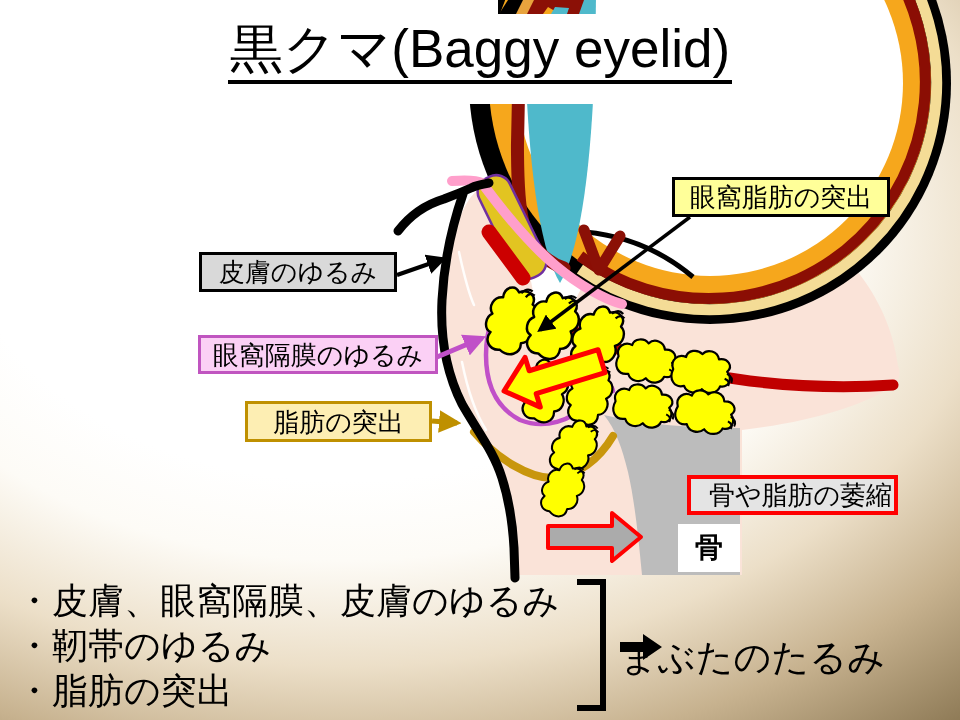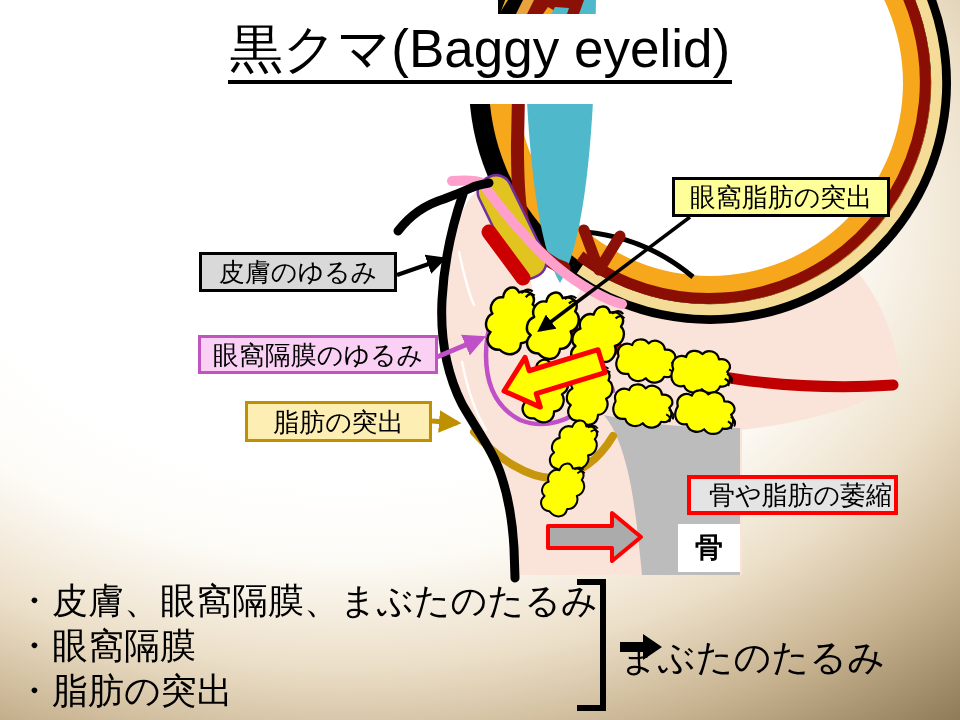--- a/index.html
+++ b/index.html
@@ -172,22 +172,22 @@
     <span>脂肪の突出</span>
   </div>
   <div class="callout co-atrophy">
     <span>骨や脂肪の萎縮</span>
   </div>
   <div class="callout co-bone">
     <span>骨</span>
   </div>
 
   <div class="bullets">
-    <div>・皮膚、眼窩隔膜、まぶたのたるみ</div>
-    <div>・眼窩隔膜</div>
+    <div>・皮膚、眼窩隔膜、皮膚のゆるみ</div>
+    <div>・靭帯のゆるみ</div>
     <div>・脂肪の突出</div>
   </div>
 
   <div class="conclusion">
     <svg width="42" height="28" viewBox="0 0 42 28">
       <polygon points="0,9 23,9 23,1 42,14 23,27 23,19 0,19" fill="#000"></polygon>
     </svg>
     <span>まぶたのたるみ</span>
   </div>
 

